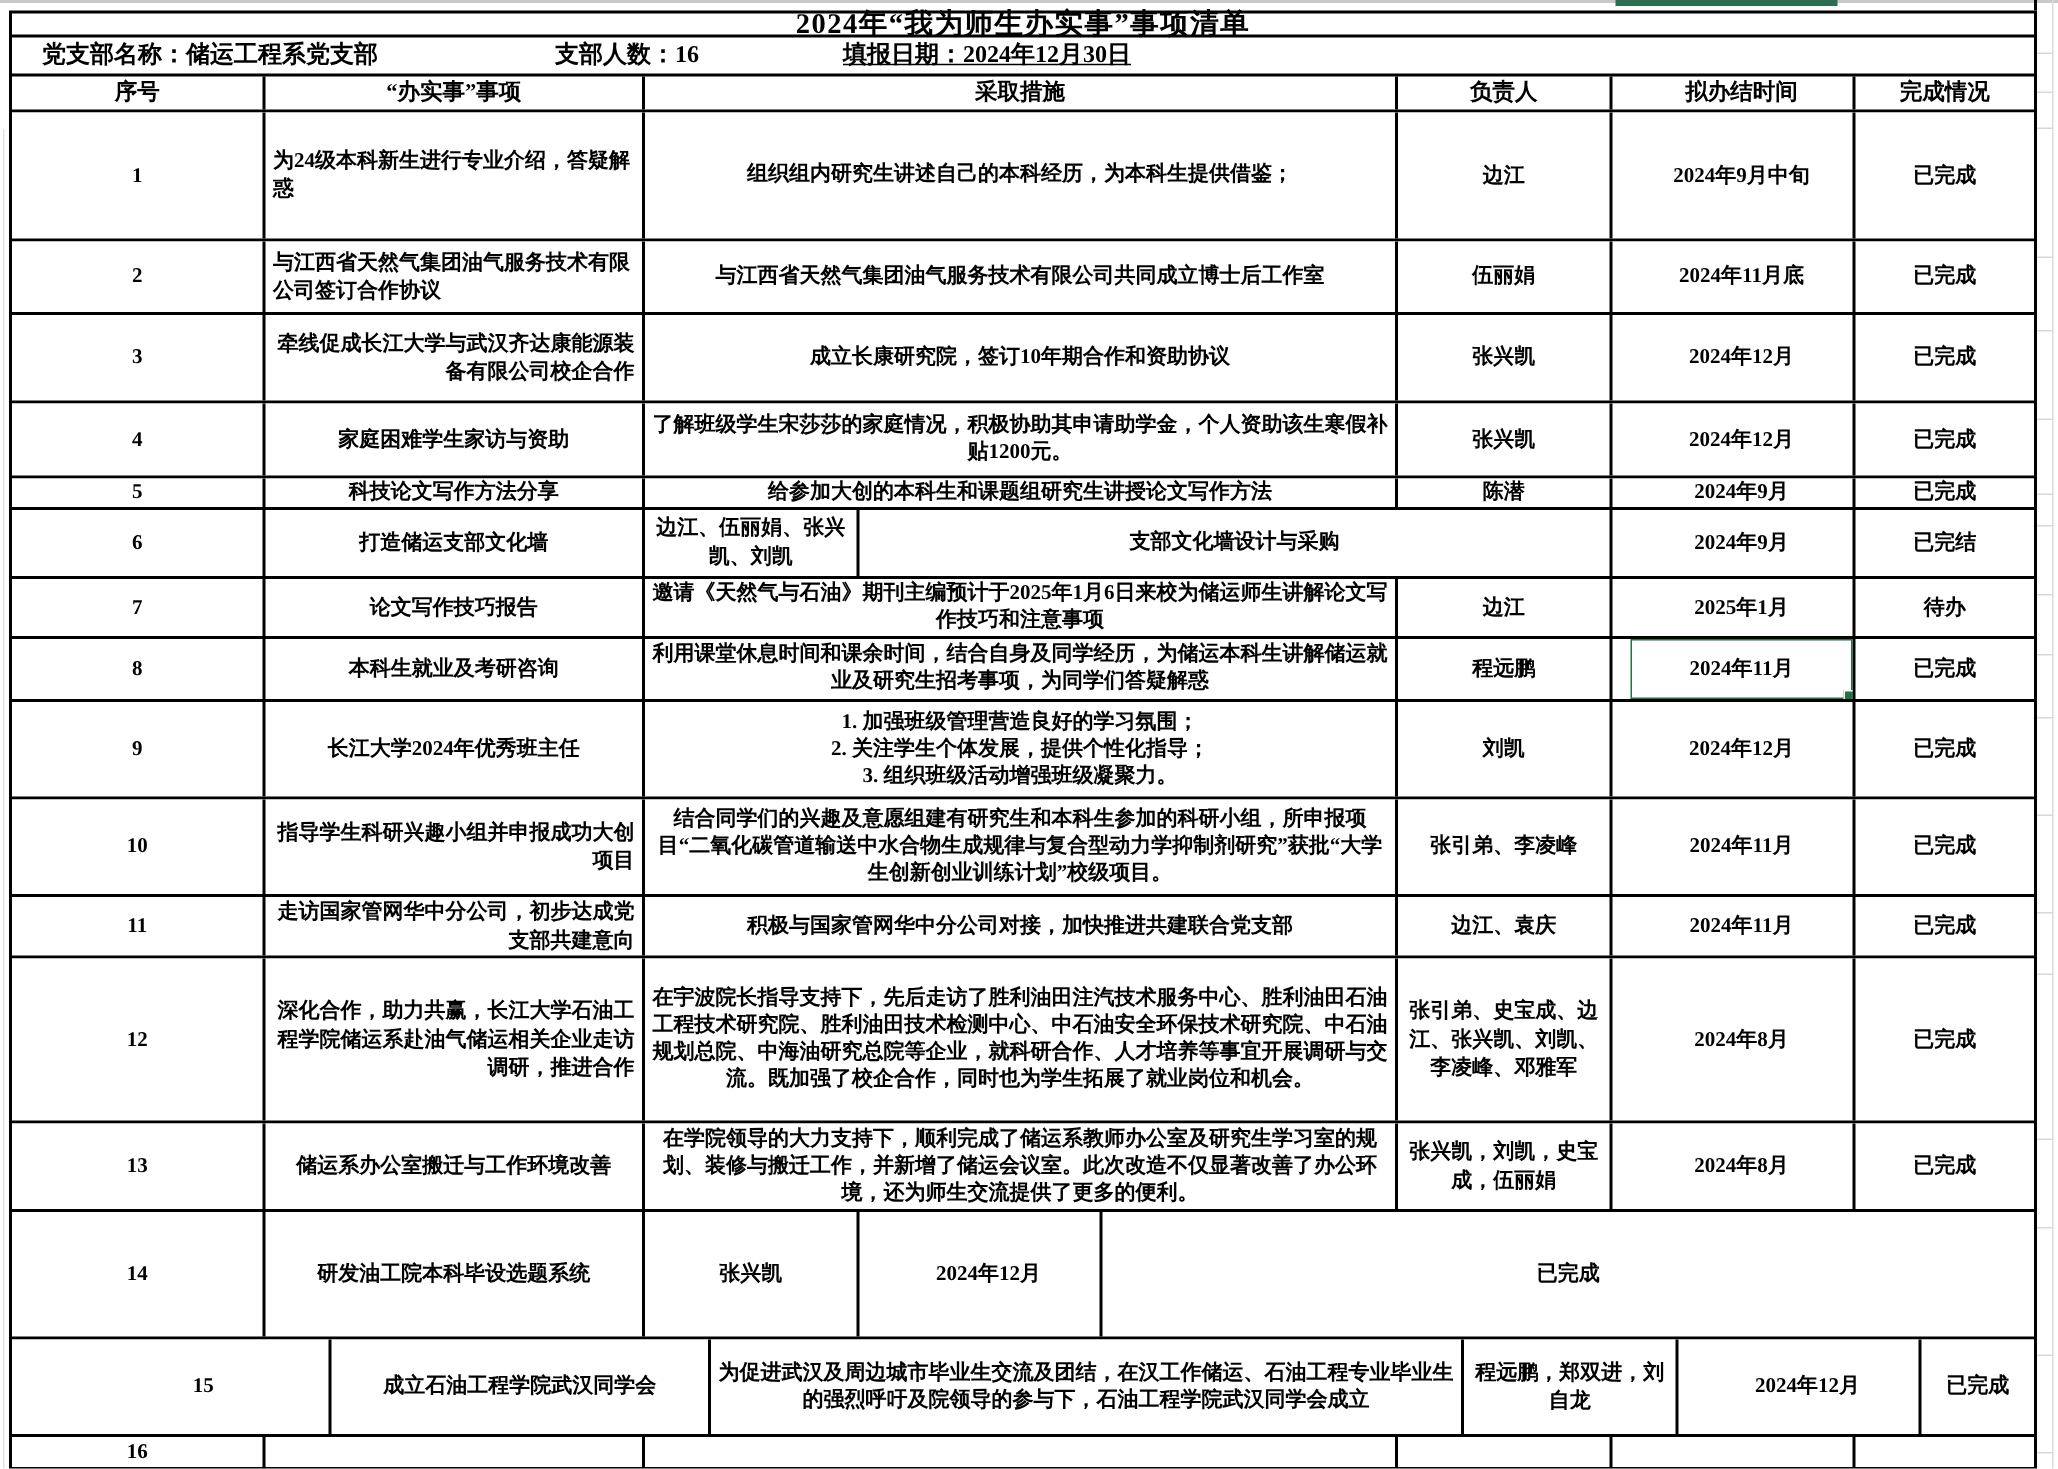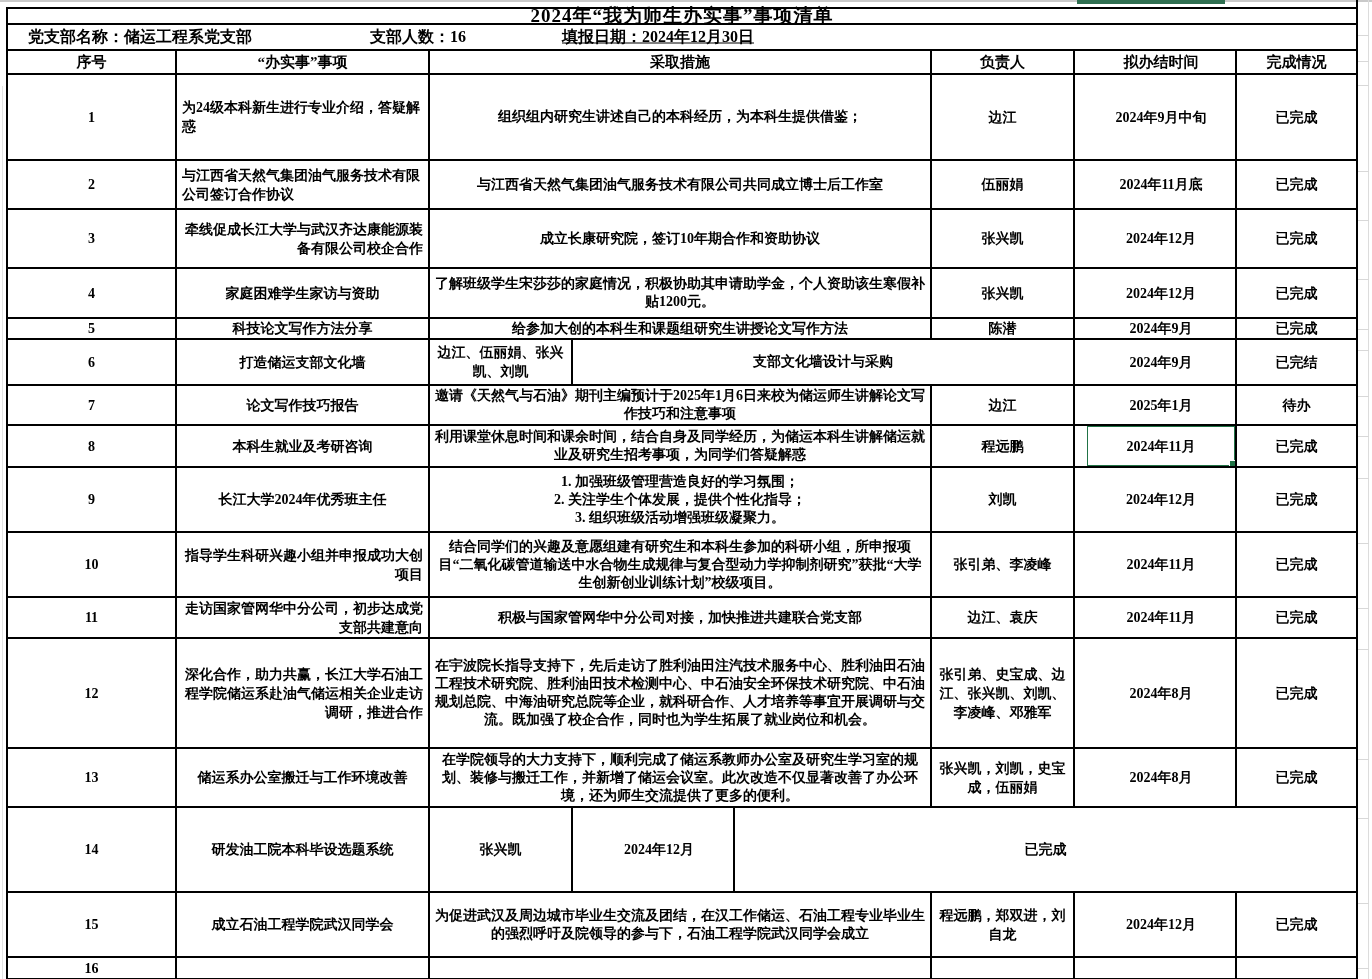--- a/index.html
+++ b/index.html
@@ -386,21 +386,21 @@
         <div class="c w3">
           <div class="txt">张兴凯</div>
         </div>
         <div class="c w4">
           <div class="txt">2024年12月</div>
         </div>
         <div class="c w5">
           <div class="txt">已完成</div>
         </div>
       </div>
-      <div class="t-row" style="height: 65px;">
+      <div class="t-row" style="height: 65px; padding-left: 44px;">
         <div class="c w0">
           <div class="txt">15</div>
         </div>
         <div class="c w1">
           <div class="txt">成立石油工程学院武汉同学会</div>
         </div>
         <div class="c w2 meas">
           <div class="txt">为促进武汉及周边城市毕业生交流及团结，在汉工作储运、石油工程专业毕业生的强烈呼吁及院领导的参与下，石油工程学院武汉同学会成立</div>
         </div>
         <div class="c w3">

